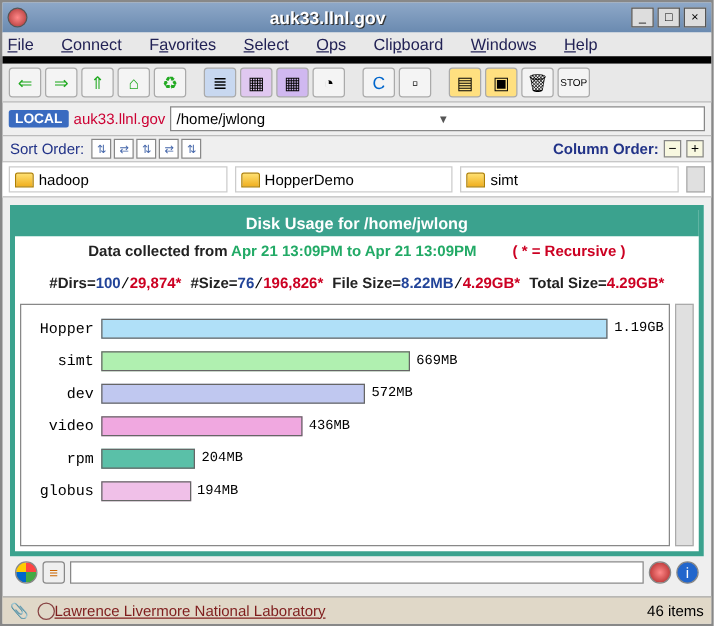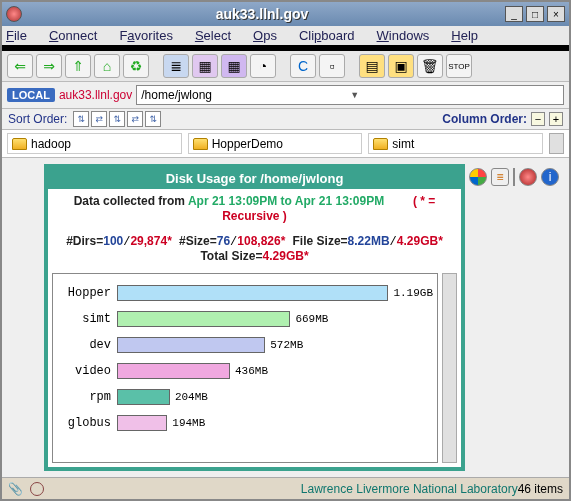--- a/index.html
+++ b/index.html
@@ -24,40 +24,40 @@
 .sortbar { display: flex; align-items: center; padding: 2px 6px; font-size: 12px; border-bottom: 1px solid #bbb; }
 .sortbar .so { color: #238; font-weight: normal; }
 .sorticons { display: flex; gap: 2px; margin-left: 6px; }
 .sorticon { width: 16px; height: 16px; border: 1px solid #888; background: #fff; font-size: 9px; display: flex; align-items: center; justify-content: center; color: #46a; }
 .colcount { color: #238; font-weight: bold; margin-left: auto; }
 .sq { width: 14px; height: 14px; border: 1px solid #888; background: #f8f8e0; display: flex; align-items: center; justify-content: center; font-size: 11px; margin-left: 4px; }
 .foldrow { display: flex; padding: 3px 5px; gap: 6px; background: #fff; border-bottom: 1px solid #bbb; height: 28px; }
 .fcell { flex: 1; display: flex; align-items: center; gap: 4px; border: 1px solid #ccc; padding: 2px 4px; font-size: 12px; }
 .foldicon { width: 15px; height: 12px; background: linear-gradient(#ffe070,#f0b020); border: 1px solid #b08000; border-radius: 2px 2px 0 0; }
 .scroll-v { width: 15px; border: 1px solid #aaa; background: #e0e0e0; }
-.content { flex: 1; padding: 6px; display: flex; flex-direction: row; min-height: 0; margin-left: 36px; }
+.content { flex: 1; padding: 6px; display: flex; flex-direction: column; min-height: 0; }
 .panel { border: 4px solid #3ba28e; background: #fff; flex: 1; display: flex; flex-direction: column; min-height: 0; }
 .panelhdr { background: #3ba28e; color: #fff; font-weight: bold; font-size: 13px; text-align: center; padding: 3px; }
 .statrow { padding: 5px 6px; font-size: 12px; text-align: center; font-family: "Courier New", monospace; }
 .statrow .bl { color: #249; font-weight: bold; }
 .statrow .rd { color: #c02; font-weight: bold; }
 .statrow .gr { color: #2a6; font-weight: bold; }
 .statrow b { color: #222; }
 .charea { display: flex; flex: 1; min-height: 0; }
 .chart { flex: 1; border: 1px solid #888; margin: 4px; padding: 6px 4px 2px 4px; background: #fff; overflow: hidden; }
 .bar-row { display: flex; align-items: center; height: 26px; font-size: 12px; }
 .bar-lbl { width: 60px; text-align: right; padding-right: 6px; font-family: "Courier New", monospace; }
 .bar-ct { flex: 1; display: flex; align-items: center; }
 .bar { height: 16px; border: 1px solid #666; }
 .bar-val { font-size: 11px; padding-left: 5px; font-family: "Courier New", monospace; }
 .bottombar { display: flex; align-items: center; padding: 2px 4px; gap: 4px; height: 26px; }
 .bicon { width: 18px; height: 18px; border: 1px solid #888; border-radius: 3px; display: flex; align-items: center; justify-content: center; font-size: 12px; }
 .btxt { flex: 1; background: #fff; border: 1px solid #888; height: 18px; }
 .status { display: flex; align-items: center; padding: 2px 6px; font-size: 12px; background: #e0d8c8; border-top: 1px solid #aaa; height: 22px; }
-.status .lab { flex: 1; text-align: right; color: #0f766e; }
+.status .lab { flex: 1; text-align: left; color: #7f1d1d; text-decoration: underline; }
 .circ { width: 14px; height: 14px; border: 1px solid #844; border-radius: 50%; }
 </style>
 </head>
 <body>
 
 <div class="window">
 
   <div class="titlebar">
     <div class="sysicon"></div>
     <div class="title">auk33.llnl.gov</div>
@@ -139,21 +139,21 @@
 
   <div class="content">
     <div class="panel">
       <div class="panelhdr">Disk Usage for /home/jwlong</div>
       <div class="statrow">
         <b>Data collected from </b><span class="gr">Apr 21 13:09PM to Apr 21 13:09PM</span>
         &nbsp;&nbsp;&nbsp;<span class="rd">( * = Recursive )</span>
       </div>
       <div class="statrow">
         <b>#Dirs=</b><span class="bl">100</span>/<span class="rd">29,874*</span>
-        <b>#Size=</b><span class="bl">76</span>/<span class="rd">108,826*</span>
+        <b>#Size=</b><span class="bl">76</span>/<span class="rd">196,826*</span>
         <b>File Size=</b><span class="bl">8.22MB</span>/<span class="rd">4.29GB*</span>
         <b>Total Size=</b><span class="rd">4.29GB*</span>
       </div>
       <div class="charea">
         <div class="chart" id="chart">
             <div class="bar-row">
               <div class="bar-lbl">Hopper</div>
               <div class="bar-ct">
                 <div class="bar" style="width: 100%; background: rgb(176, 224, 248);"></div>
                 <div class="bar-val">1.19GB</div>

